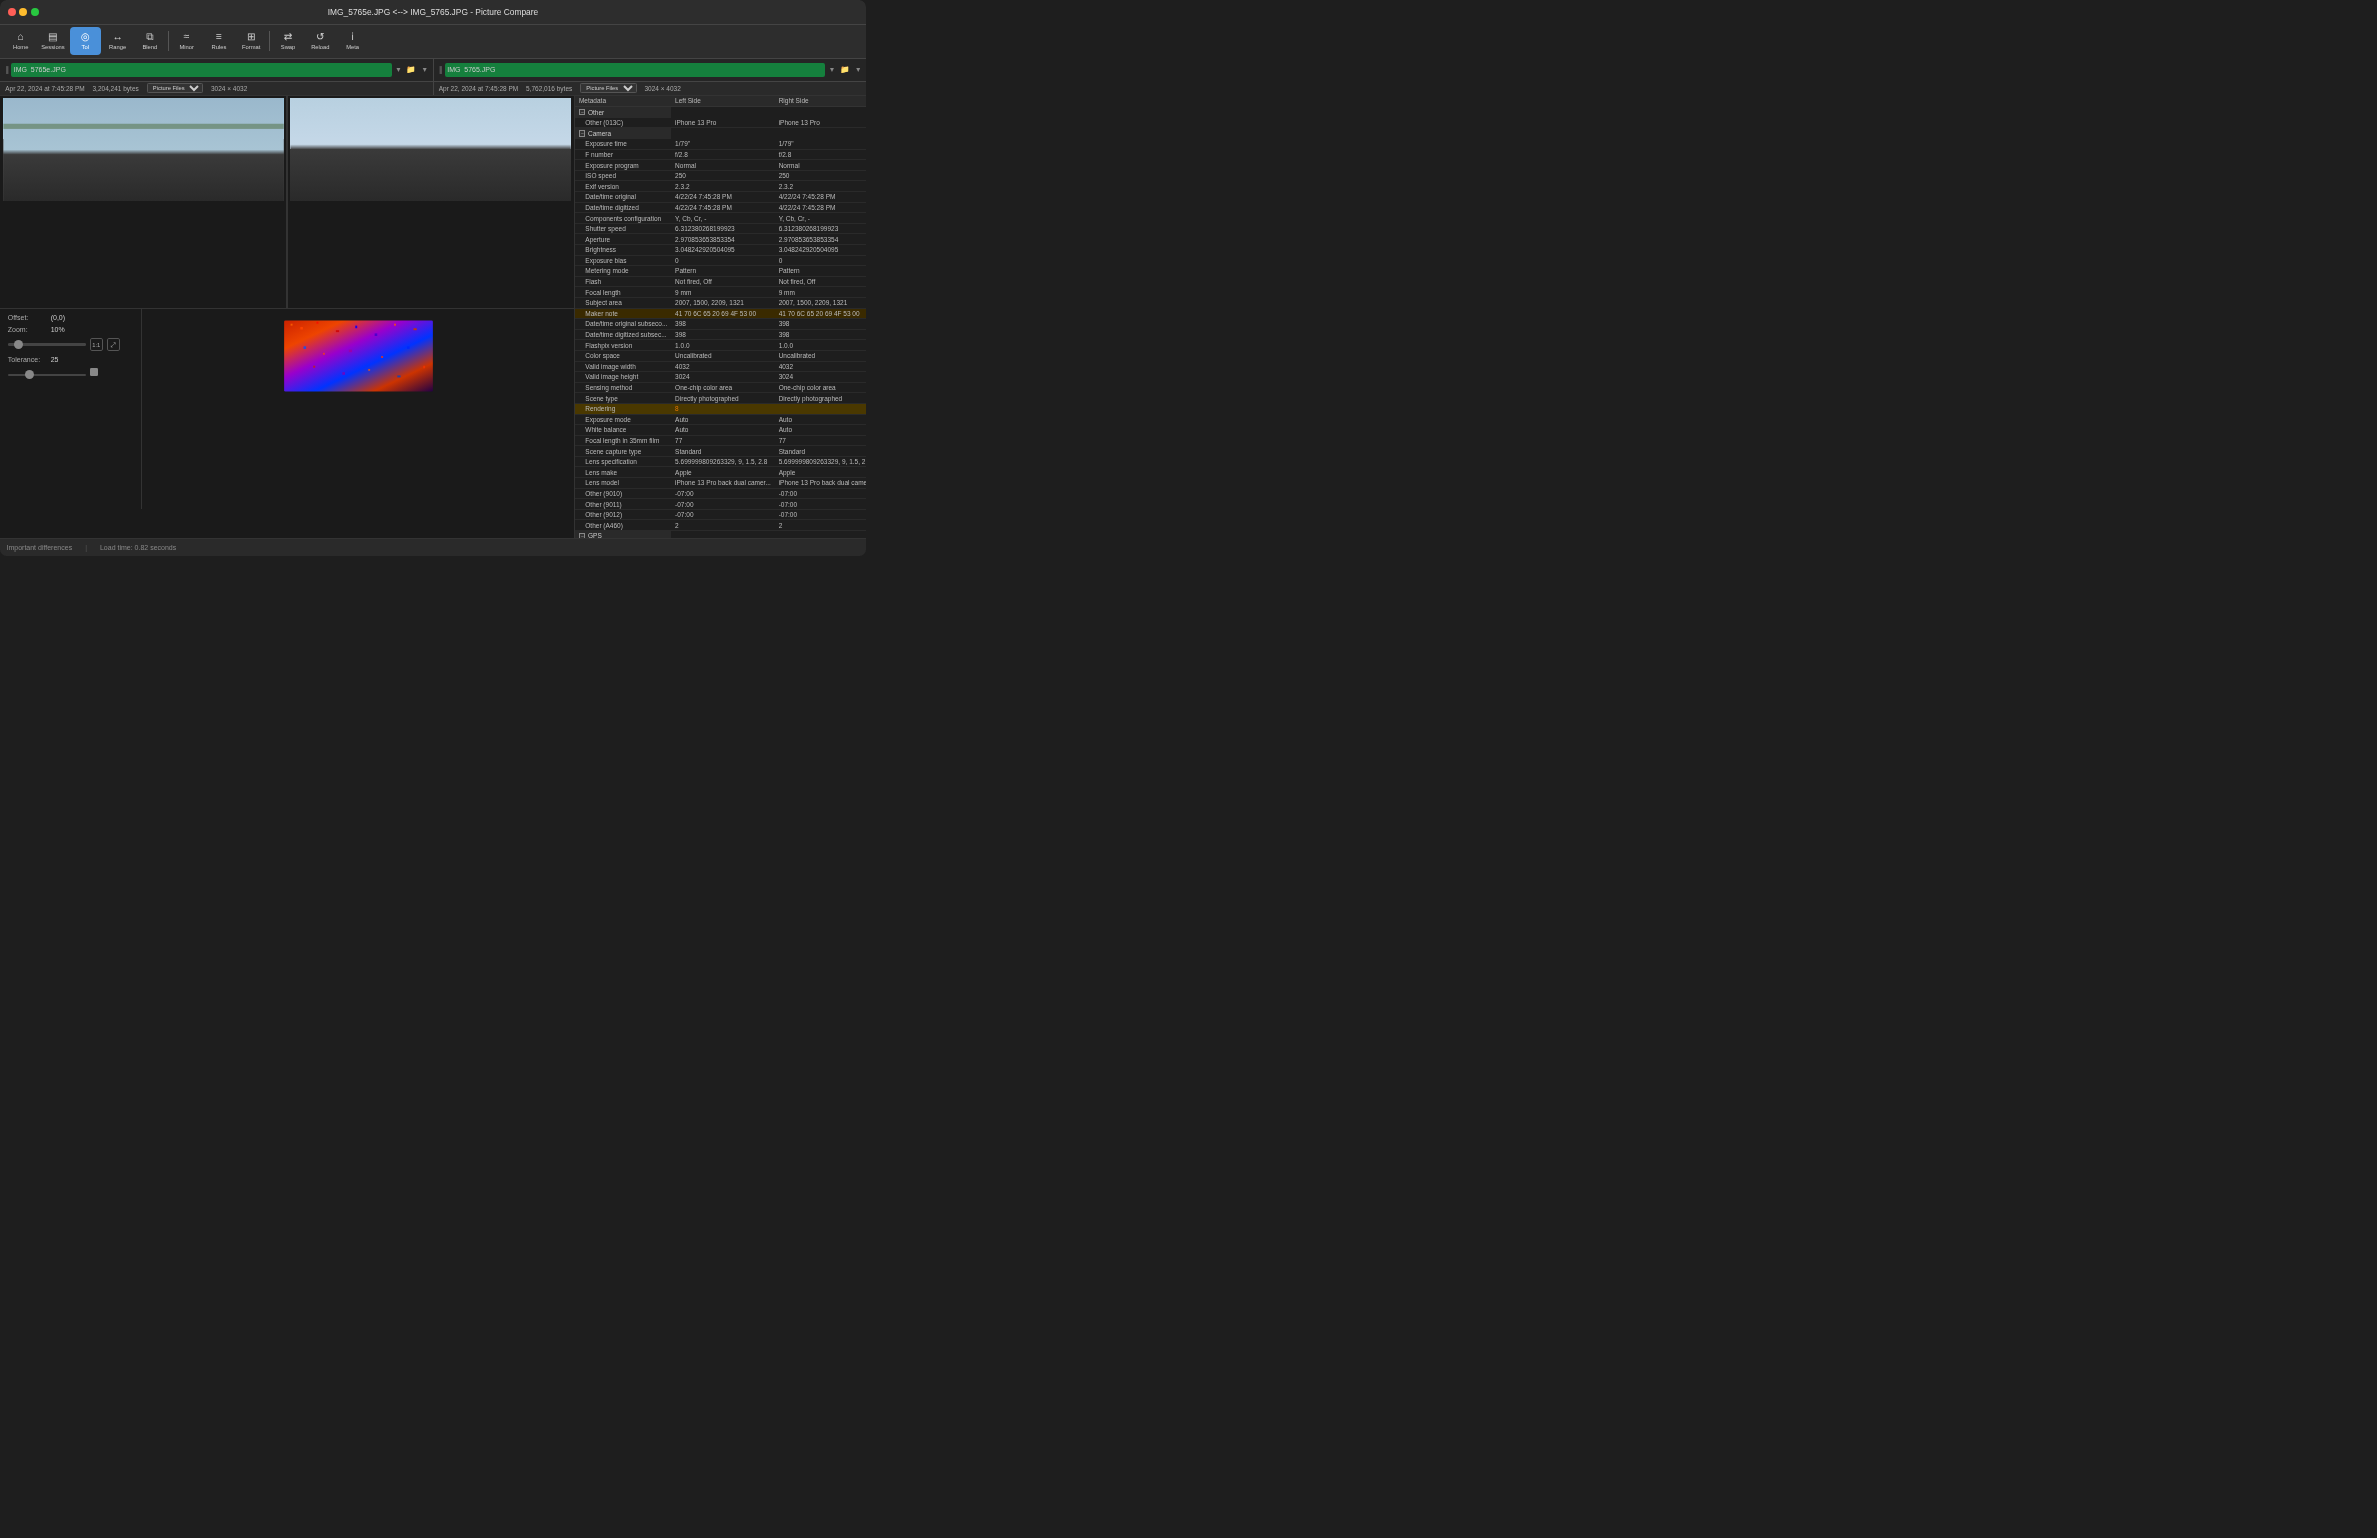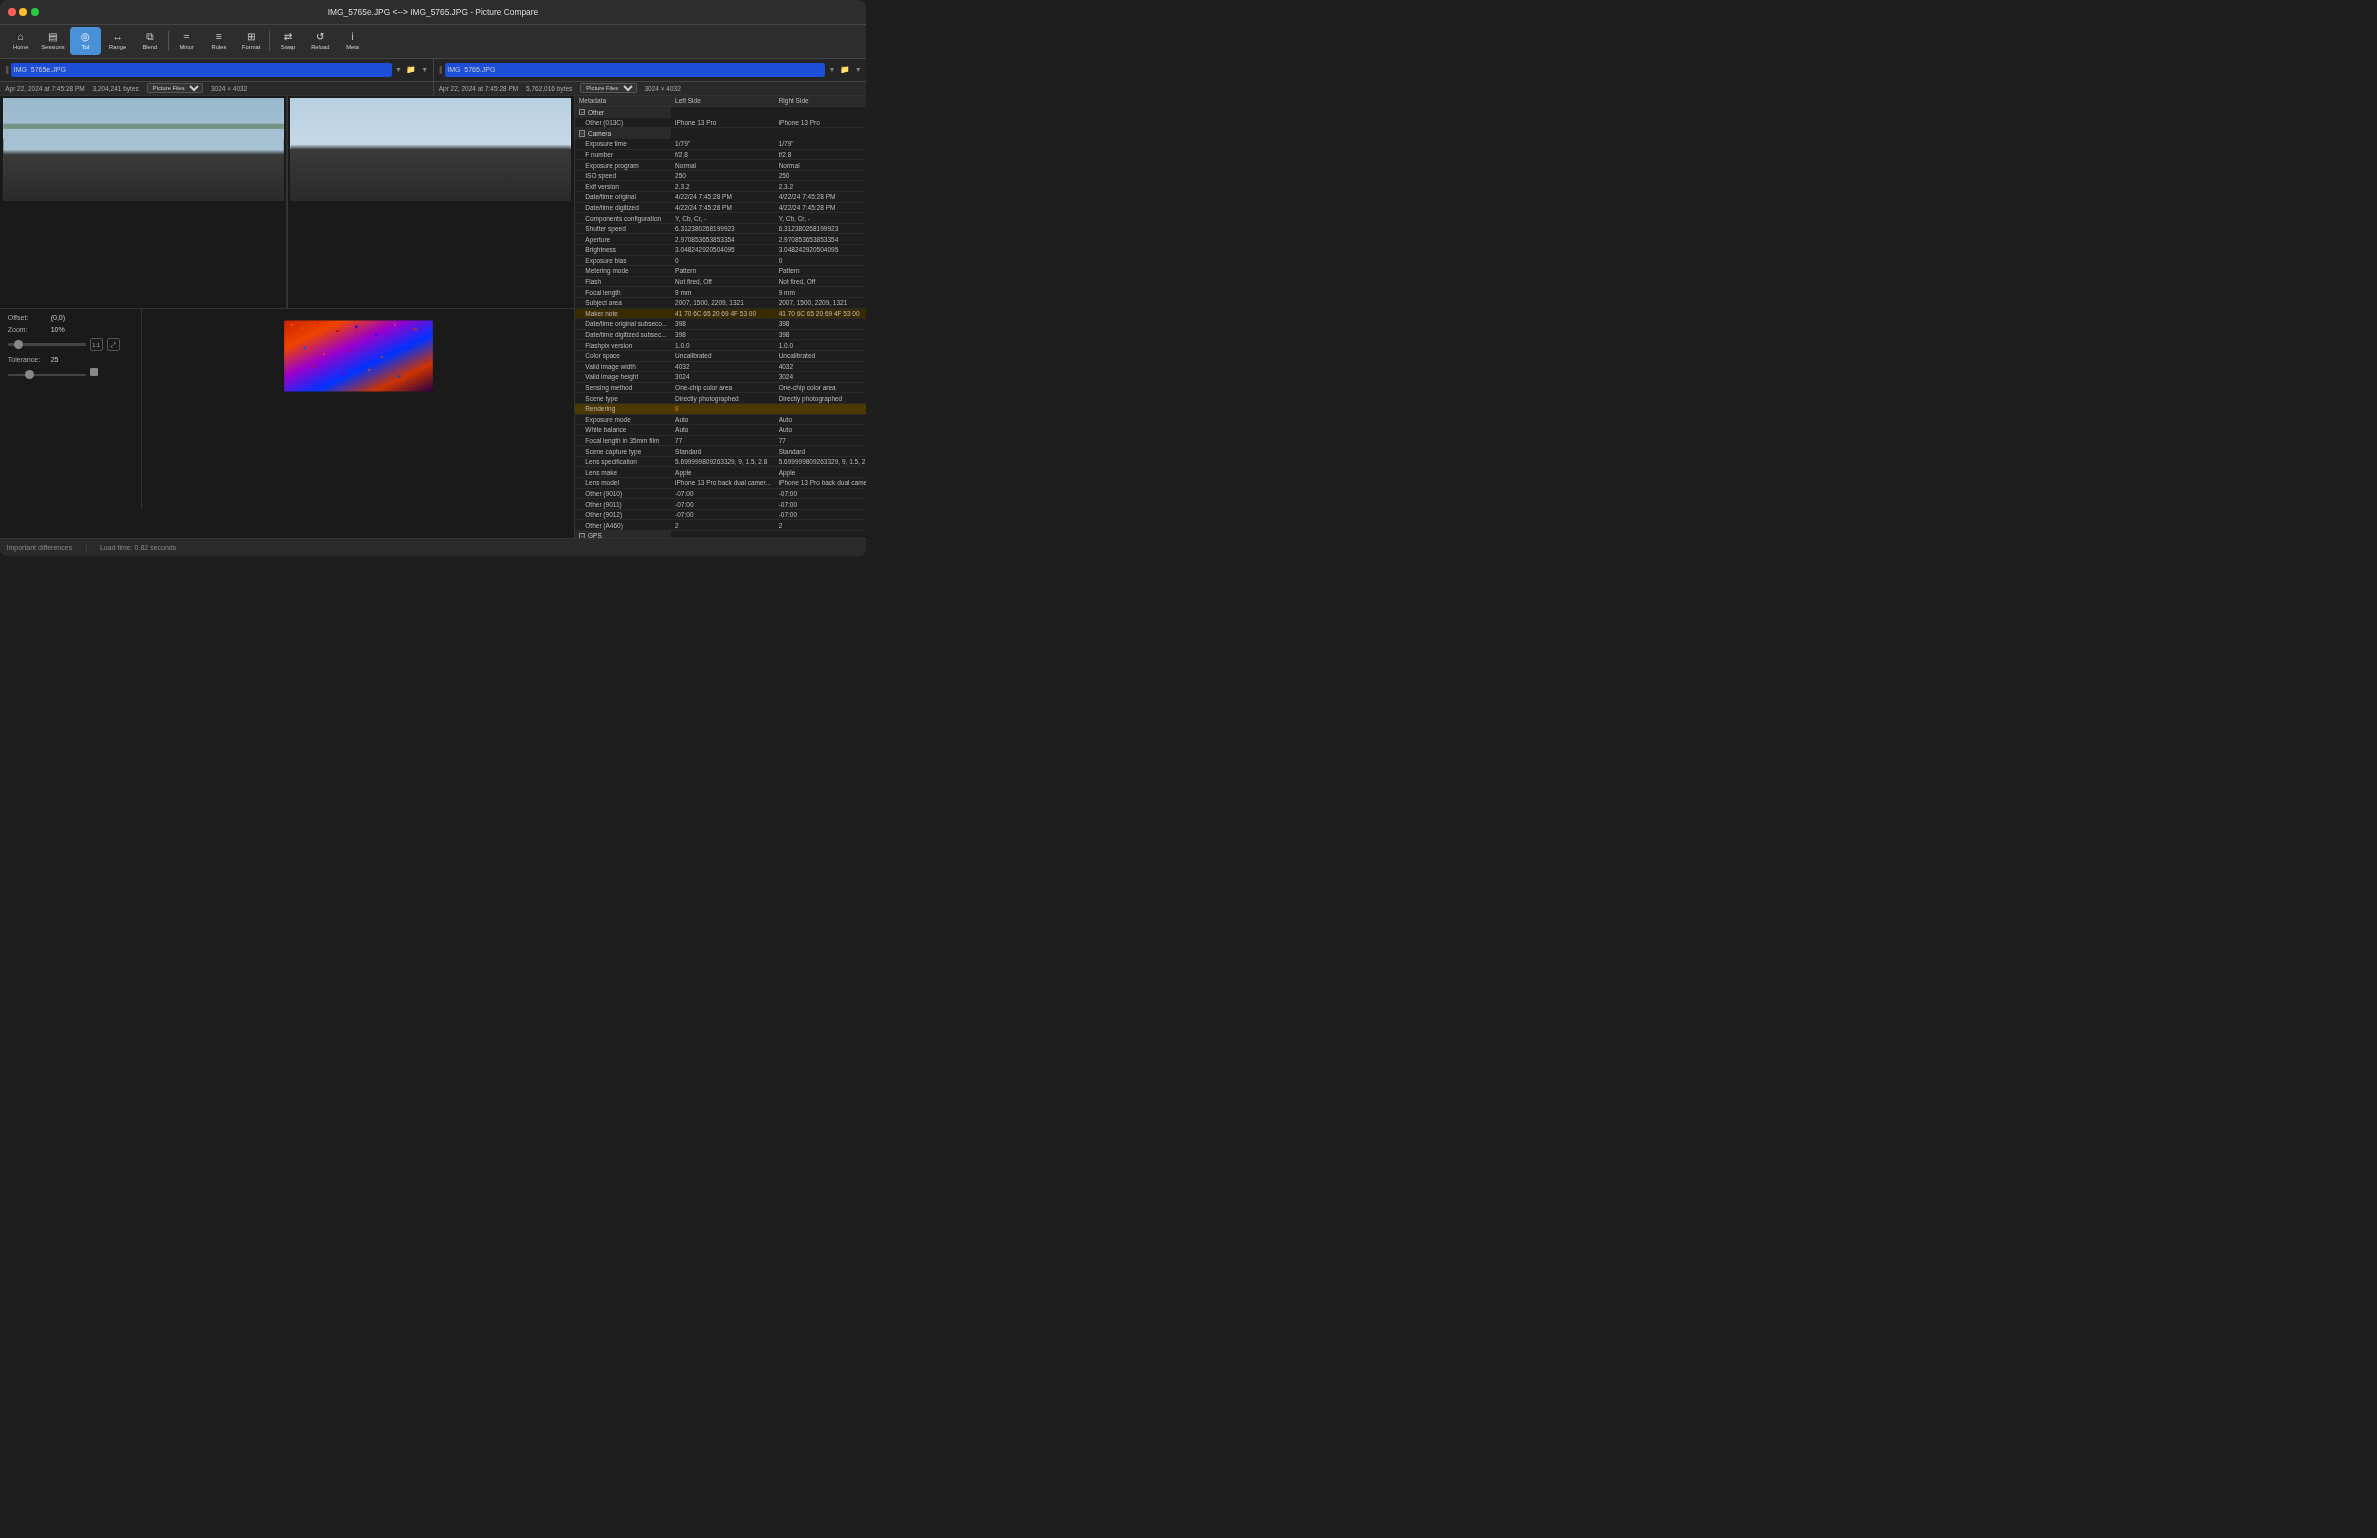--- a/index.html
+++ b/index.html
@@ -100,21 +100,21 @@
     .file-bar {
       display: flex;
       align-items: center;
       gap: 2.6px;
       padding: 0 3.9px;
       flex: 1;
       border-right: 0.6px solid #444;
     }
     .file-bar:last-child { border-right: none; }
     .file-name-input {
-      background: #1d4ed8;
+      background: #15803d;
       color: #ccc;
       border: none;
       border-radius: 1.9px;
       padding: 1.3px 2.6px;
       font-size: 7px;
       flex: 1;
       height: 14px;
     }
     .file-bar-btn {
       background: none;

